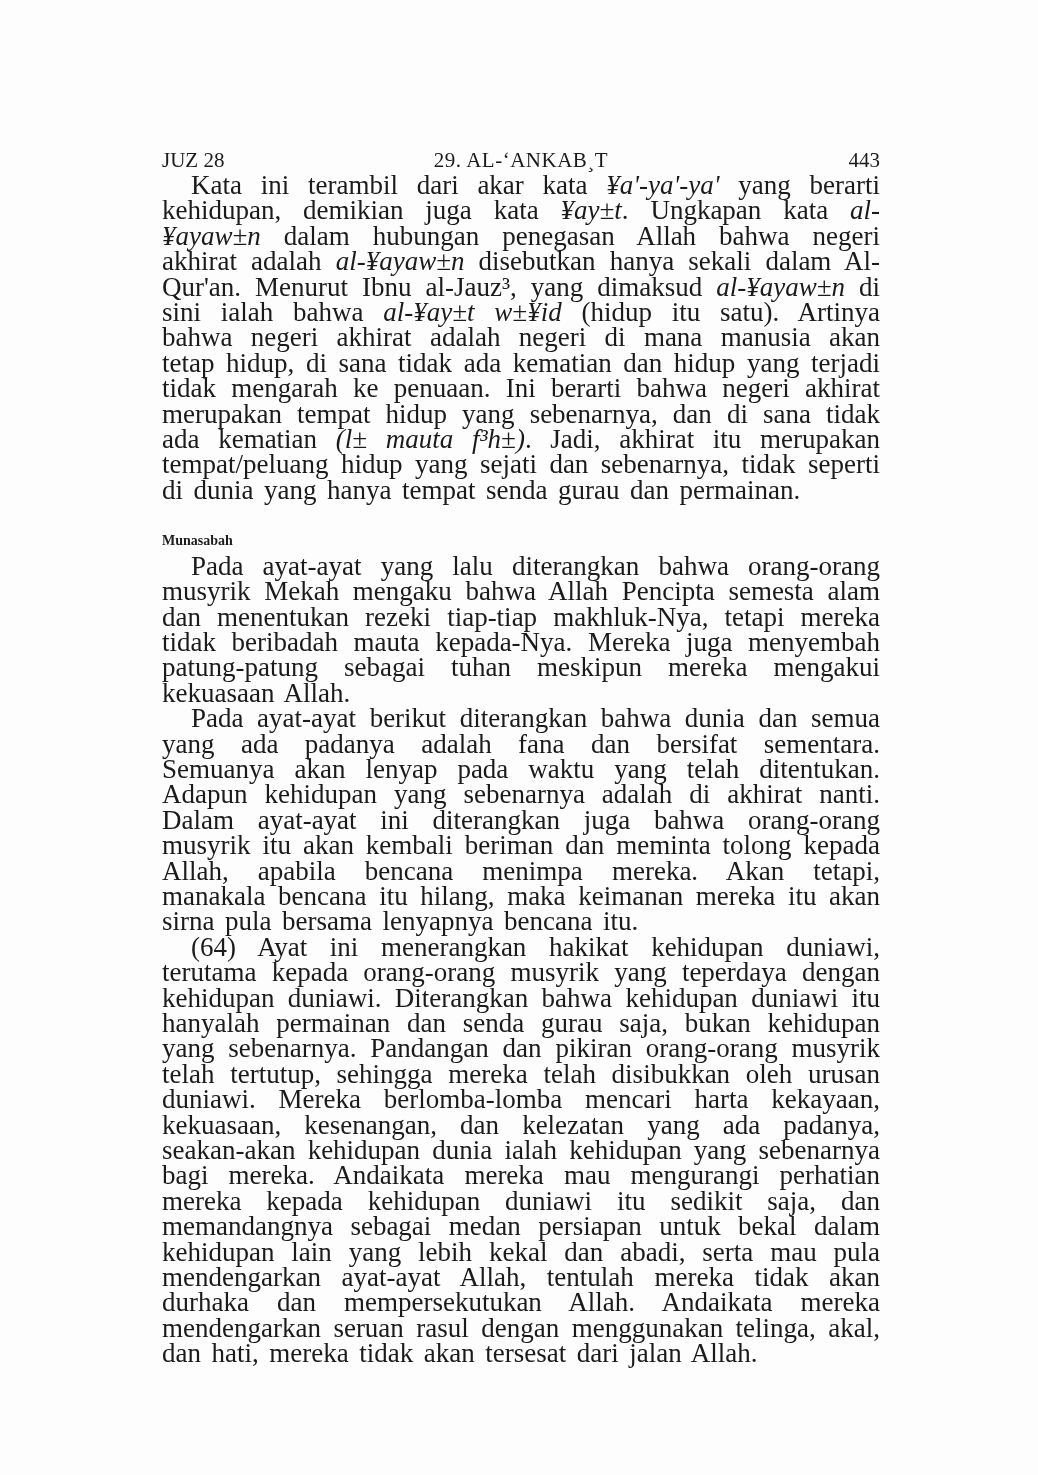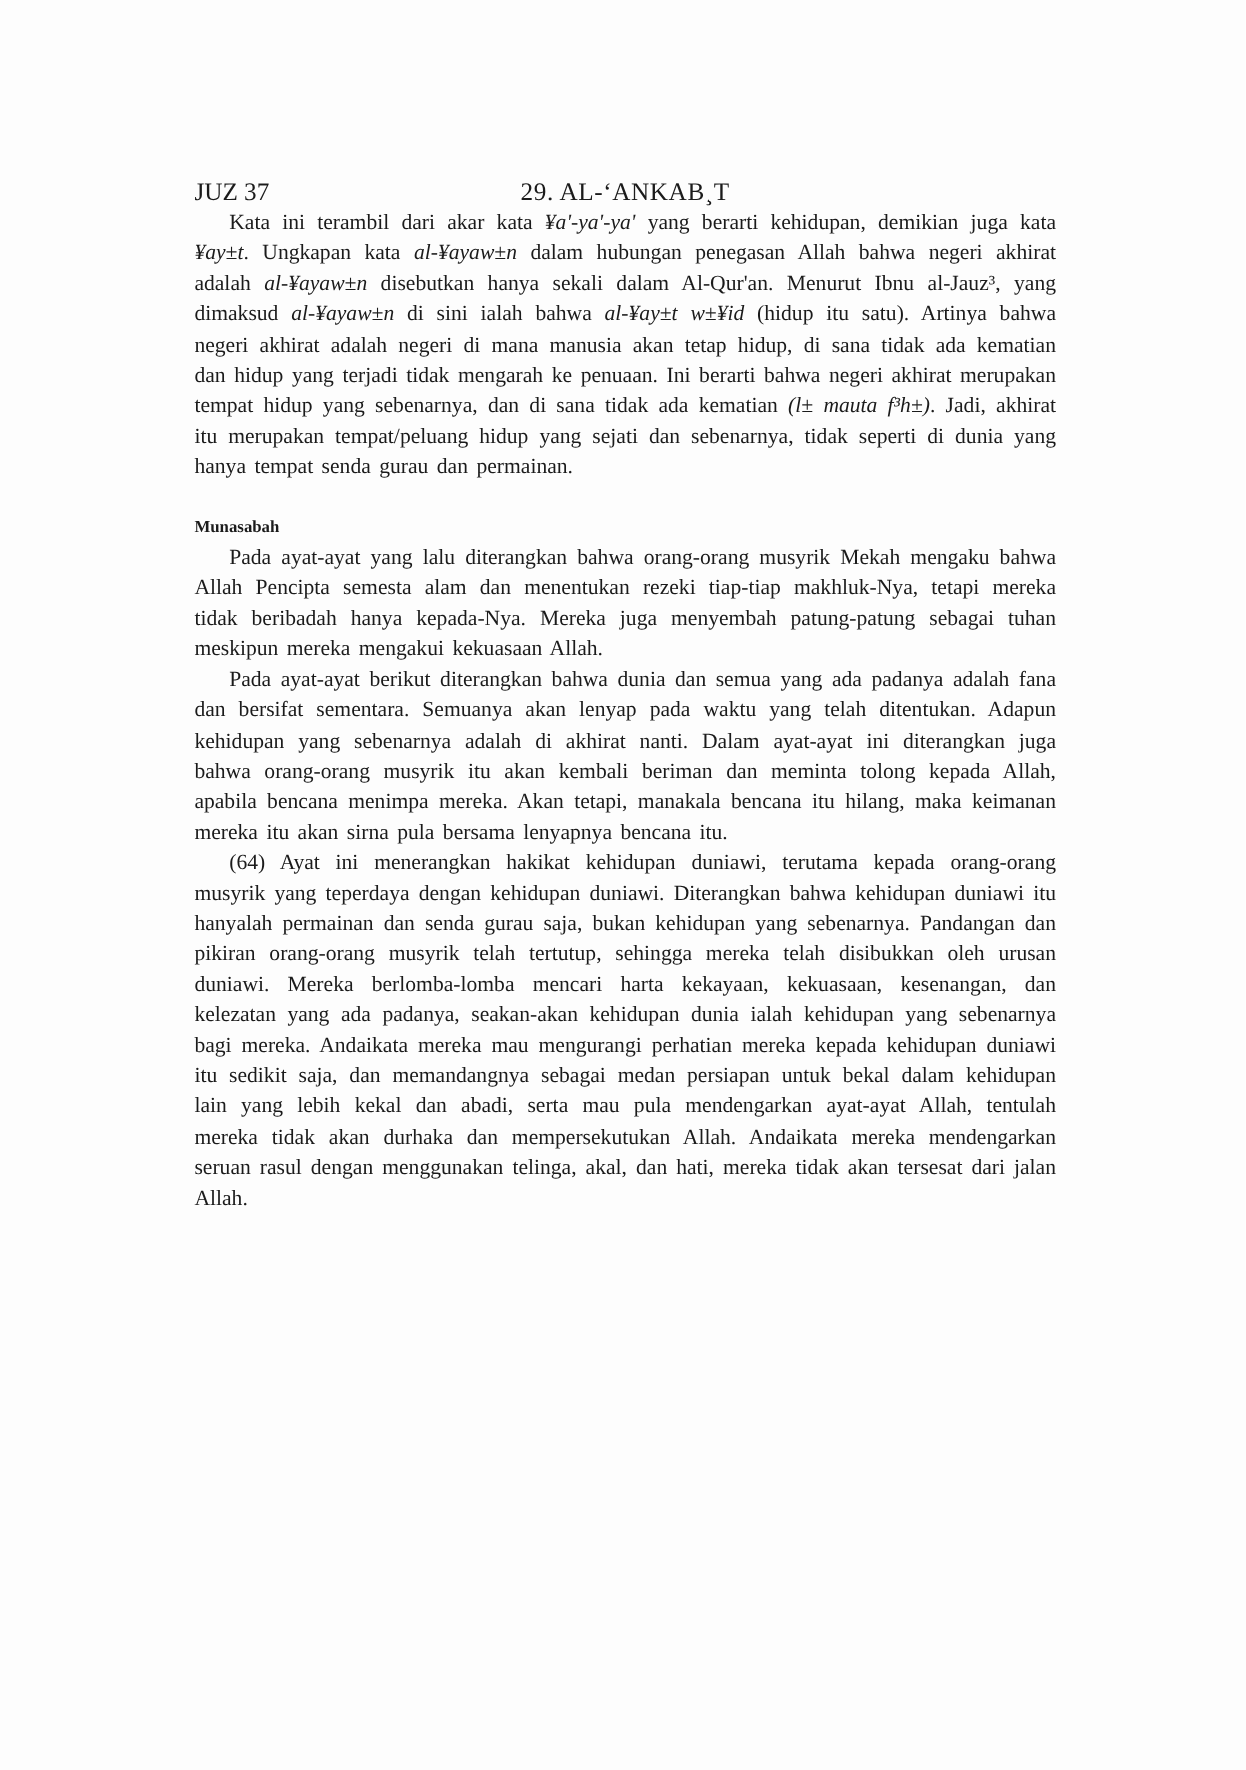--- a/index.html
+++ b/index.html
@@ -24,21 +24,21 @@
   .h-left  { text-align: left; }
   .h-center{ text-align: right; letter-spacing: 0.5px; }
   .h-right { text-align: right; }
   .kosakata {
     margin: 74px 0 6px 0;
     font-size: 21px;
     line-height: 34px;
   }
   .para {
     margin: 0;
-    font-size: 18px;
+    font-size: 27px;
     line-height: 25.4px;
     text-align: justify;
     word-spacing: 0.14em;
   }
   .indent { text-indent: 29px; }
   .section-heading {
     font-size: 14px;
     line-height: 25.4px;
     font-weight: bold;
     margin: 25px 0 0 0;
@@ -51,32 +51,33 @@
     line-height: 1;
     vertical-align: -2px;
   }
 </style>
 </head>
 <body>
 
 <div class="page">
 
   <header class="page-header">
-    <span class="h-left">JUZ 37</span>
+    <span class="h-left">JUZ 28</span>
     <span class="h-center">29. AL-‘ANKAB¸T</span>
+    <span class="h-right">443</span>
   </header>
 
   <main>
 
 
     <p class="para indent"><span>Kata ini terambil dari akar kata </span><span class="i">¥a'-ya'-ya'</span><span> yang berarti kehidupan, demikian juga kata </span><span class="i">¥ay±t</span><span>. Ungkapan kata </span><span class="i">al-¥ayaw±n</span><span> dalam hubungan penegasan Allah bahwa negeri akhirat adalah </span><span class="i">al-¥ayaw±n</span><span> disebutkan hanya sekali dalam Al-Qur'an. Menurut Ibnu al-Jauz³, yang dimaksud </span><span class="i">al-¥ayaw±n</span><span> di sini ialah bahwa </span><span class="i">al-¥ay±t w±¥id</span><span> (hidup itu satu). Artinya bahwa negeri akhirat adalah negeri di mana manusia akan tetap hidup, di sana tidak ada kematian dan hidup yang terjadi tidak mengarah ke penuaan. Ini berarti bahwa negeri akhirat merupakan tempat hidup yang sebenarnya, dan di sana tidak ada kematian </span><span class="i">(l± mauta f³h±)</span><span>. Jadi, akhirat itu merupakan tempat/peluang hidup yang sejati dan sebenarnya, tidak seperti di dunia yang hanya tempat senda gurau dan permainan.</span></p>
 
     <h2 class="section-heading">Munasabah</h2>
 
-    <p class="para indent">Pada ayat-ayat yang lalu diterangkan bahwa orang-orang musyrik Mekah mengaku bahwa Allah Pencipta semesta alam dan menentukan rezeki tiap-tiap makhluk-Nya, tetapi mereka tidak beribadah hanya kepada-Nya. Mereka juga menyembah patung-patung sebagai tuhan meskipun mereka mengakui kekuasaan Allah.</p>
+    <p class="para indent">Pada ayat-ayat yang lalu diterangkan bahwa orang-orang musyrik Mekah mengaku bahwa Allah Pencipta semesta alam dan menentukan rezeki tiap-tiap makhluk-Nya, tetapi mereka tidak beribadah mauta kepada-Nya. Mereka juga menyembah patung-patung sebagai tuhan meskipun mereka mengakui kekuasaan Allah.</p>
 
     <p class="para indent">Pada ayat-ayat berikut diterangkan bahwa dunia dan semua yang ada padanya adalah fana dan bersifat sementara. Semuanya akan lenyap pada waktu yang telah ditentukan. Adapun kehidupan yang sebenarnya adalah di akhirat nanti. Dalam ayat-ayat ini diterangkan juga bahwa orang-orang musyrik itu akan kembali beriman dan meminta tolong kepada Allah, apabila bencana menimpa mereka. Akan tetapi, manakala bencana itu hilang, maka keimanan mereka itu akan sirna pula bersama lenyapnya bencana itu.</p>
 
 
     <p class="para indent">(64) Ayat ini menerangkan hakikat kehidupan duniawi, terutama kepada orang-orang musyrik yang teperdaya dengan kehidupan duniawi. Diterangkan bahwa kehidupan duniawi itu hanyalah permainan dan senda gurau saja, bukan kehidupan yang sebenarnya. Pandangan dan pikiran orang-orang musyrik telah tertutup, sehingga mereka telah disibukkan oleh urusan duniawi. Mereka berlomba-lomba mencari harta kekayaan, kekuasaan, kesenangan, dan kelezatan yang ada padanya, seakan-akan kehidupan dunia ialah kehidupan yang sebenarnya bagi mereka. Andaikata mereka mau mengurangi perhatian mereka kepada kehidupan duniawi itu sedikit saja, dan memandangnya sebagai medan persiapan untuk bekal dalam kehidupan lain yang lebih kekal dan abadi, serta mau pula mendengarkan ayat-ayat Allah, tentulah mereka tidak akan durhaka dan mempersekutukan Allah. Andaikata mereka mendengarkan seruan rasul dengan menggunakan telinga, akal, dan hati, mereka tidak akan tersesat dari jalan Allah.</p>
 
   </main>
 </div>
 
 </body></html>

